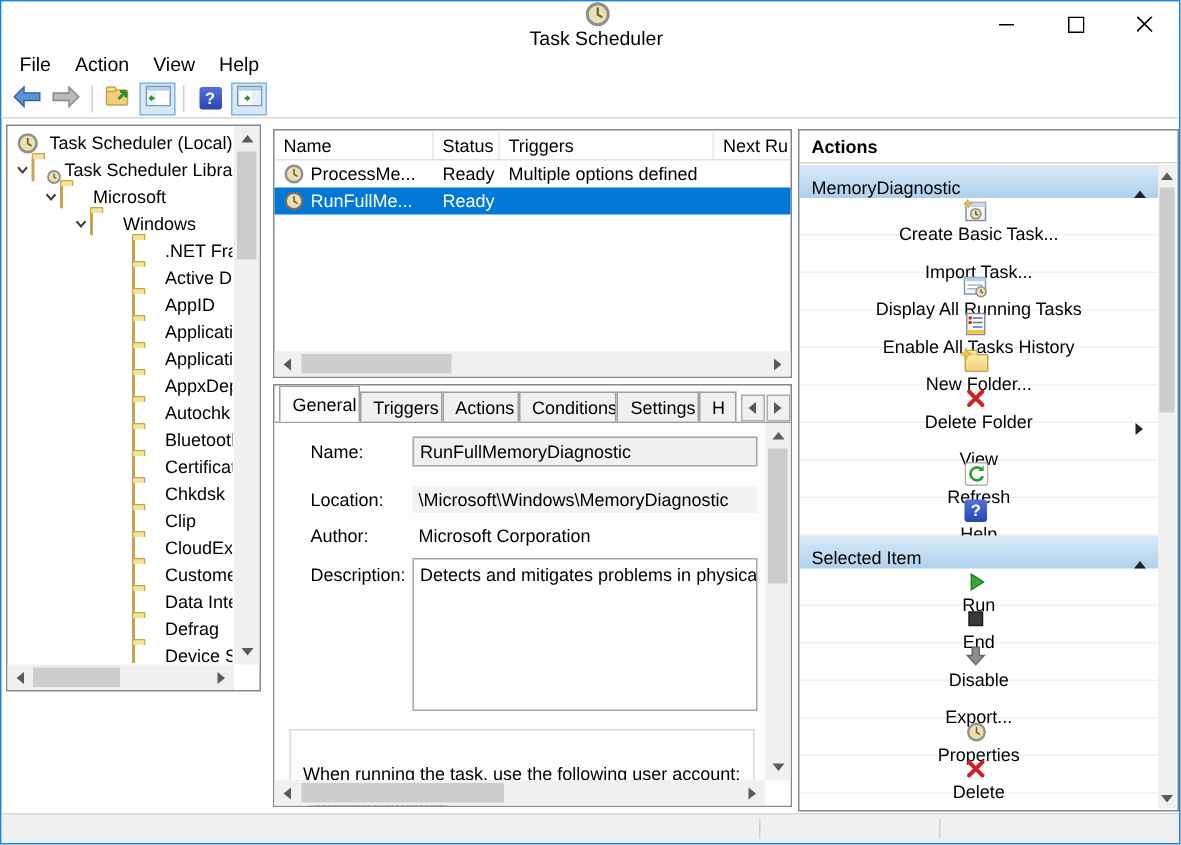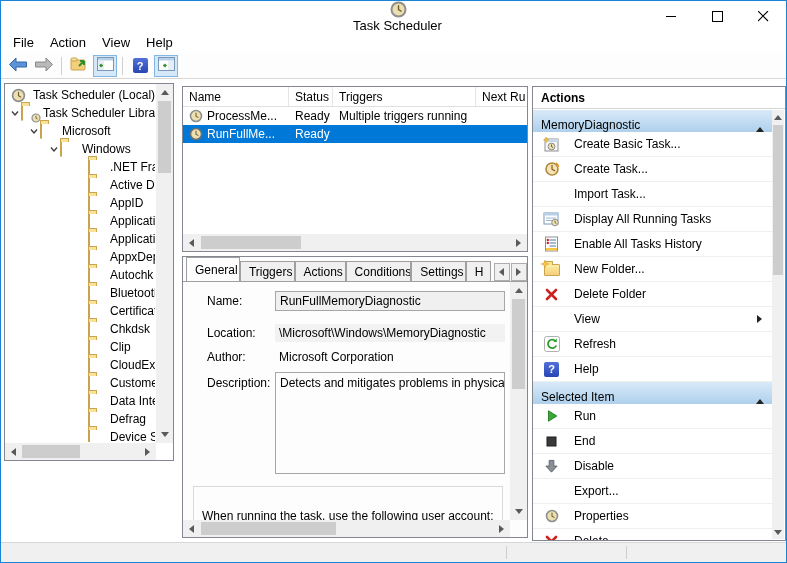--- a/index.html
+++ b/index.html
@@ -78,21 +78,21 @@
   .sec-text { position:absolute; left:8px; top:22px; right:2px; white-space:nowrap; overflow:hidden; }
   .dp-sb-v { position:absolute; width:17px; right:0; top:25px; bottom:17px; background:#f0f0f0; }
   .dp-sb-h { position:absolute; height:17px; left:0; right:17px; bottom:0; background:#f0f0f0; display:flex; justify-content:space-between; }
 
   
   .actions-pane { left:531px; top:85px; width:254px; height:455px; overflow:hidden; }
   .ap-title { height:22px; border-bottom:1px solid #d4d4d4; display:flex; align-items:center; padding-left:8px; font-weight:bold; }
   .ap-list { position:absolute; left:0; top:23px; right:13px; bottom:0; overflow:hidden; }
   .ap-group-hd { height:22px; background:linear-gradient(#d9eaf9,#aed0ec); display:flex; align-items:flex-end; padding:0 8px; position:relative; }
   .ap-group-hd .collapse { position:absolute; right:8px; }
-  .ap-item { height:25px; display:flex; align-items:center; border-bottom:1px solid #efefef; position:relative; }
+  .ap-item { height:25px; display:flex; align-items:center; border-bottom:1px solid #efefef; position:relative;flex-direction:column; }
   .ap-ic { width:17px; height:17px; margin-left:10px; margin-right:14px; flex:none; display:flex; align-items:center; justify-content:center; }
   .ap-sub { position:absolute; right:10px; }
   .ap-sb { position:absolute; right:1px; top:23px; bottom:1px; width:12px; background:#f0f0f0; }
   .ap-sb .sb-btn { width:12px; height:14px; }
 
   
   .statusbar { position:absolute; left:0; right:0; top:541px; height:20px; background:#f0f0f0; border-top:1px solid #d7d7d7; }
   .sb-div { position:absolute; top:3px; bottom:3px; width:1px; background:#cfcfcf; }
 
   .helpbox { width:15px; height:15px; background:linear-gradient(#5271d8,#2746b4); color:#fff; font-weight:bold; font-size:11px; display:flex; align-items:center; justify-content:center; border-radius:2px; }
@@ -355,21 +355,21 @@
 
     <div class="tl-row">
       <div class="tl-cell w-name">
         <span class="clock14"><svg viewBox="0 0 16 16" width="14" height="14">
               <circle cx="8" cy="8" r="6.3" fill="#ece0b0" stroke="#8f8f8f" stroke-width="1.8"></circle>
               <path d="M8 4.6 V8.2 L10.3 9.6" stroke="#6b5f35" stroke-width="1.2" fill="none" stroke-linecap="round"></path>
             </svg></span>
         <span>ProcessMe...</span>
       </div>
       <div class="tl-cell w-status">Ready</div>
-      <div class="tl-cell w-trig">Multiple triggers running</div>
+      <div class="tl-cell w-trig">Multiple options defined</div>
       <div class="tl-cell w-next"></div>
     </div>
 
     <div class="tl-row sel">
       <div class="tl-cell w-name">
         <span class="clock14"><svg viewBox="0 0 16 16" width="14" height="14">
               <circle cx="8" cy="8" r="6.3" fill="#ece0b0" stroke="#6f6f6f" stroke-width="1.8"></circle>
               <path d="M8 4.6 V8.2 L10.3 9.6" stroke="#6b5f35" stroke-width="1.2" fill="none" stroke-linecap="round"></path>
             </svg></span>
         <span>RunFullMe...</span>
@@ -464,30 +464,20 @@
               <rect x="2" y="3" width="13" height="12" fill="#f7f7f7" stroke="#8f8f8f"></rect>
               <rect x="2" y="3" width="13" height="3" fill="#c8d8ea"></rect>
               <circle cx="8.5" cy="10.5" r="3.4" fill="#ece0b0" stroke="#8f8f8f"></circle>
               <path d="M8.5 8.5 V10.6 L10 11.5" stroke="#6b5f35" stroke-width="1" fill="none"></path>
               <path d="M3 1 L4 3 L6 3.5 L4 4.5 L3.5 6.5 L2.5 4.5 L0.5 4 L2.5 3 Z" fill="#f6c544" stroke="#c79a28" stroke-width="0.5"></path>
             </svg>
           </span>
         <span>Create Basic Task...</span>
       </div>
       <div class="ap-item">
-        <span class="ap-ic">
-            <svg width="16" height="16" viewBox="0 0 16 16">
-              <circle cx="8" cy="8" r="6" fill="#f5e3b5" stroke="#b08a3c" stroke-width="1.6"></circle>
-              <path d="M8 4.4 V8.2 L10.6 9.6" stroke="#8a6320" stroke-width="1.3" fill="none" stroke-linecap="round"></path>
-              <path d="M12 2 a5 5 0 0 1 2.5 4" stroke="#e8962e" stroke-width="1.6" fill="none"></path>
-            </svg>
-          </span>
-        <span>Create Task...</span>
-      </div>
-      <div class="ap-item">
         <span class="ap-ic"></span>
         <span>Import Task...</span>
       </div>
       <div class="ap-item">
         <span class="ap-ic">
             <svg width="17" height="16" viewBox="0 0 17 16">
               <rect x="1" y="2" width="14" height="11" fill="#fff" stroke="#7a98b8"></rect>
               <rect x="1" y="2" width="14" height="2.5" fill="#b8cfe8"></rect>
               <line x1="3" y1="7" x2="13" y2="7" stroke="#9cb8d4"></line>
               <line x1="3" y1="9.5" x2="13" y2="9.5" stroke="#9cb8d4"></line>

